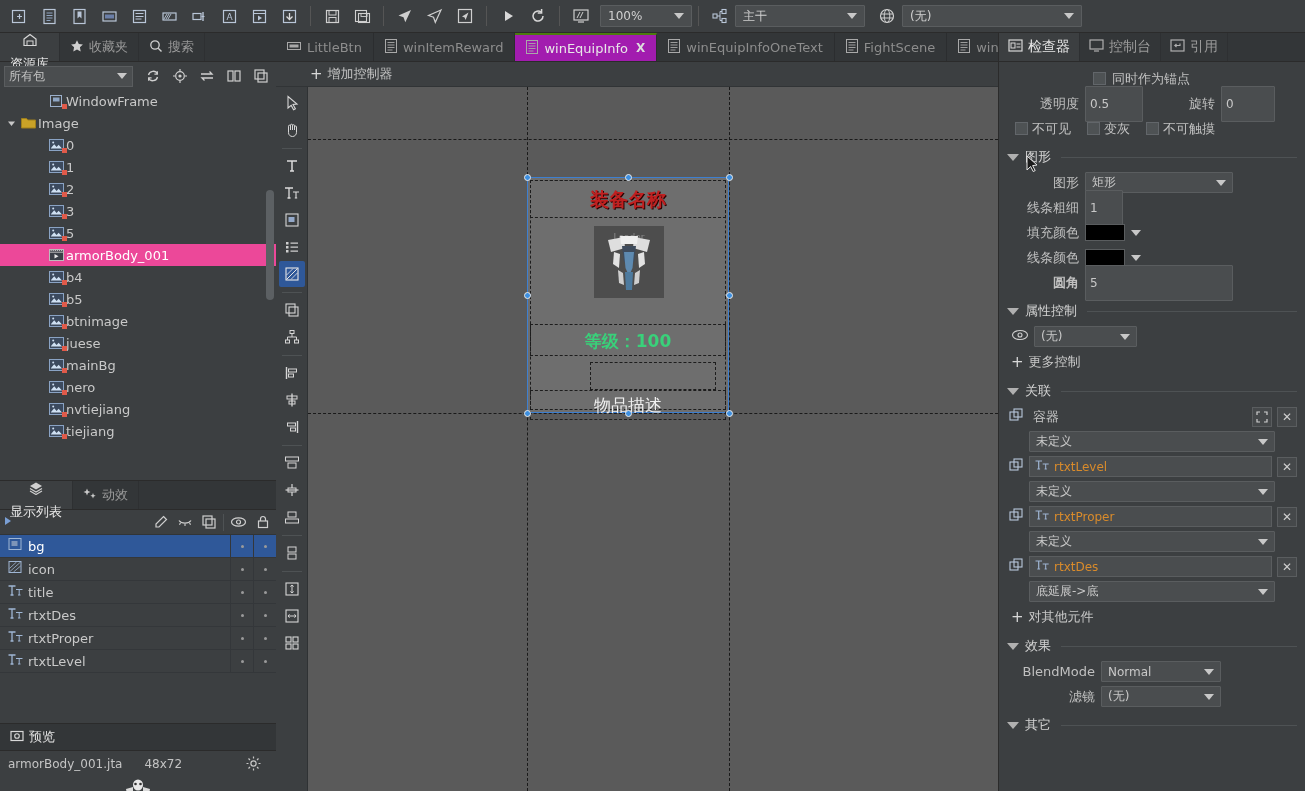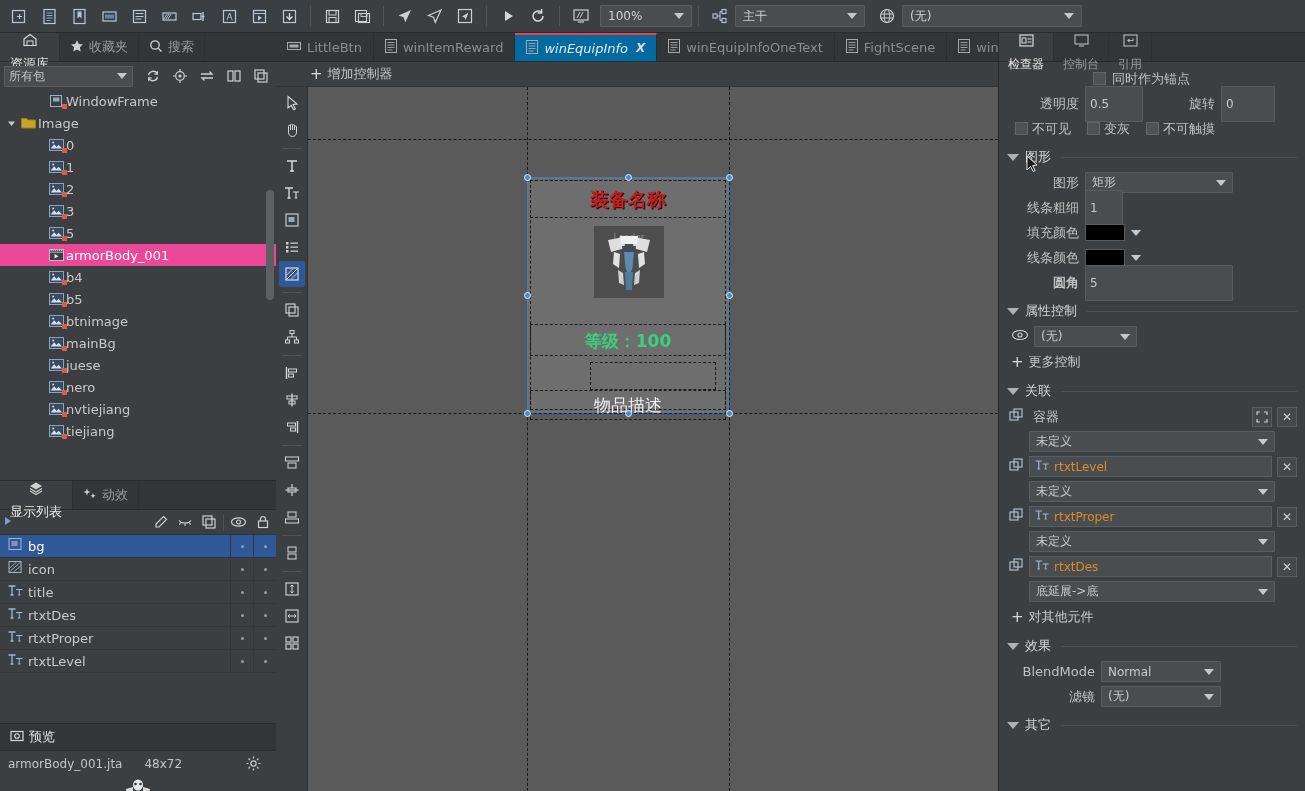--- a/index.html
+++ b/index.html
@@ -137,21 +137,21 @@
   .ctabs {
     height: 29px; background: #333638; display: flex; align-items: stretch;
     border-bottom: 1px solid #2b2b2b; overflow: hidden;
   }
   .ctab {
     display: flex; align-items: center; gap: 6px; padding: 0 11px;
     color: #8d8d8d; font-size: 13px; cursor: pointer;
     border-right: 1px solid #2b2d2f; white-space: nowrap;
   }
   .ctab.active {
-    background: #0369a1; color: #e8e8e8; border-top: 2px solid #ef4444; font-style: italic;
+    background: #a21caf; color: #e8e8e8; border-top: 2px solid #4d7c0f;
   }
   .ctab .x { font-weight: bold; font-size: 12px; color: #dcdcdc; margin-left: 2px;}
 
   .ctrlbar {
     height: 25px; display: flex; align-items: center; padding-left: 34px;
     color: #c4c4c4; font-size: 13px; background: #3c3f41;
     border-bottom: 1px solid #313436;
   }
   .plus { color: #d8d8d8; font-size: 15px; margin-right: 5px; }
 
@@ -214,21 +214,21 @@
   .rightpanel {
     position: absolute; left: 998px; top: 33px; width: 307px; height: 758px;
     background: #3c3f41; border-left: 1px solid #2b2b2b; overflow: hidden;
   }
   .rtabstrip {
     height: 29px; background: #333638; display: flex; align-items: stretch;
     border-bottom: 1px solid #2b2b2b;
   }
   .rtab {
     display: flex; align-items: center; gap: 5px; padding: 0 9px;
-    color: #9a9a9a; font-size: 12px; cursor: pointer; border-right: 1px solid #2e3032; flex-direction: column;
+    color: #9a9a9a; font-size: 14px; cursor: pointer; border-right: 1px solid #2e3032;
   }
   .rtab.active { background: #3c3f41; color: #e8e8e8; }
 
   .insp { padding: 4px 8px 0 8px; }
   .irow { display: flex; align-items: center; height: 25px; gap: 6px; }
   .ilabel { color: #c0c0c0; font-size: 13px; text-align: right; }
   .ifield {
     background: #4a4d4f; border: 1px solid #5a5d5f; height: 36px;
     color: #c8c8c8; font-size: 12px; display: flex; align-items: center;
     padding: 0 4px; border-radius: 1px;
@@ -626,34 +626,34 @@
             <span style="width:28px;flex:none;"></span>
             <span class="twisty"></span>
             <span class="ricon" style="position:relative;">
               <svg width="15" height="13" viewBox="0 0 15 13">
                 <rect x="0.5" y="0.5" width="14" height="11" fill="#3c4a5e" stroke="#8aa3c4"></rect>
                 <path d="M2 9l3.2-3.8L7.6 8l2-2.2L13 9.5H2z" fill="#cfe0f2"></path>
                 <circle cx="4.2" cy="3.4" r="1" fill="#cfe0f2"></circle>
               </svg>
               <span style="position:absolute;right:-1px;bottom:-1px;width:5px;height:5px;background:#e05a4a;"></span>
             </span>
-            <span>mainBg</span>
+            <span>juese</span>
           </div>
           <div class="rrow">
             <span style="width:28px;flex:none;"></span>
             <span class="twisty"></span>
             <span class="ricon" style="position:relative;">
               <svg width="15" height="13" viewBox="0 0 15 13">
                 <rect x="0.5" y="0.5" width="14" height="11" fill="#3c4a5e" stroke="#8aa3c4"></rect>
                 <path d="M2 9l3.2-3.8L7.6 8l2-2.2L13 9.5H2z" fill="#cfe0f2"></path>
                 <circle cx="4.2" cy="3.4" r="1" fill="#cfe0f2"></circle>
               </svg>
               <span style="position:absolute;right:-1px;bottom:-1px;width:5px;height:5px;background:#e05a4a;"></span>
             </span>
-            <span>juese</span>
+            <span>mainBg</span>
           </div>
           <div class="rrow">
             <span style="width:28px;flex:none;"></span>
             <span class="twisty"></span>
             <span class="ricon" style="position:relative;">
               <svg width="15" height="13" viewBox="0 0 15 13">
                 <rect x="0.5" y="0.5" width="14" height="11" fill="#3c4a5e" stroke="#8aa3c4"></rect>
                 <path d="M2 9l3.2-3.8L7.6 8l2-2.2L13 9.5H2z" fill="#cfe0f2"></path>
                 <circle cx="4.2" cy="3.4" r="1" fill="#cfe0f2"></circle>
               </svg>

